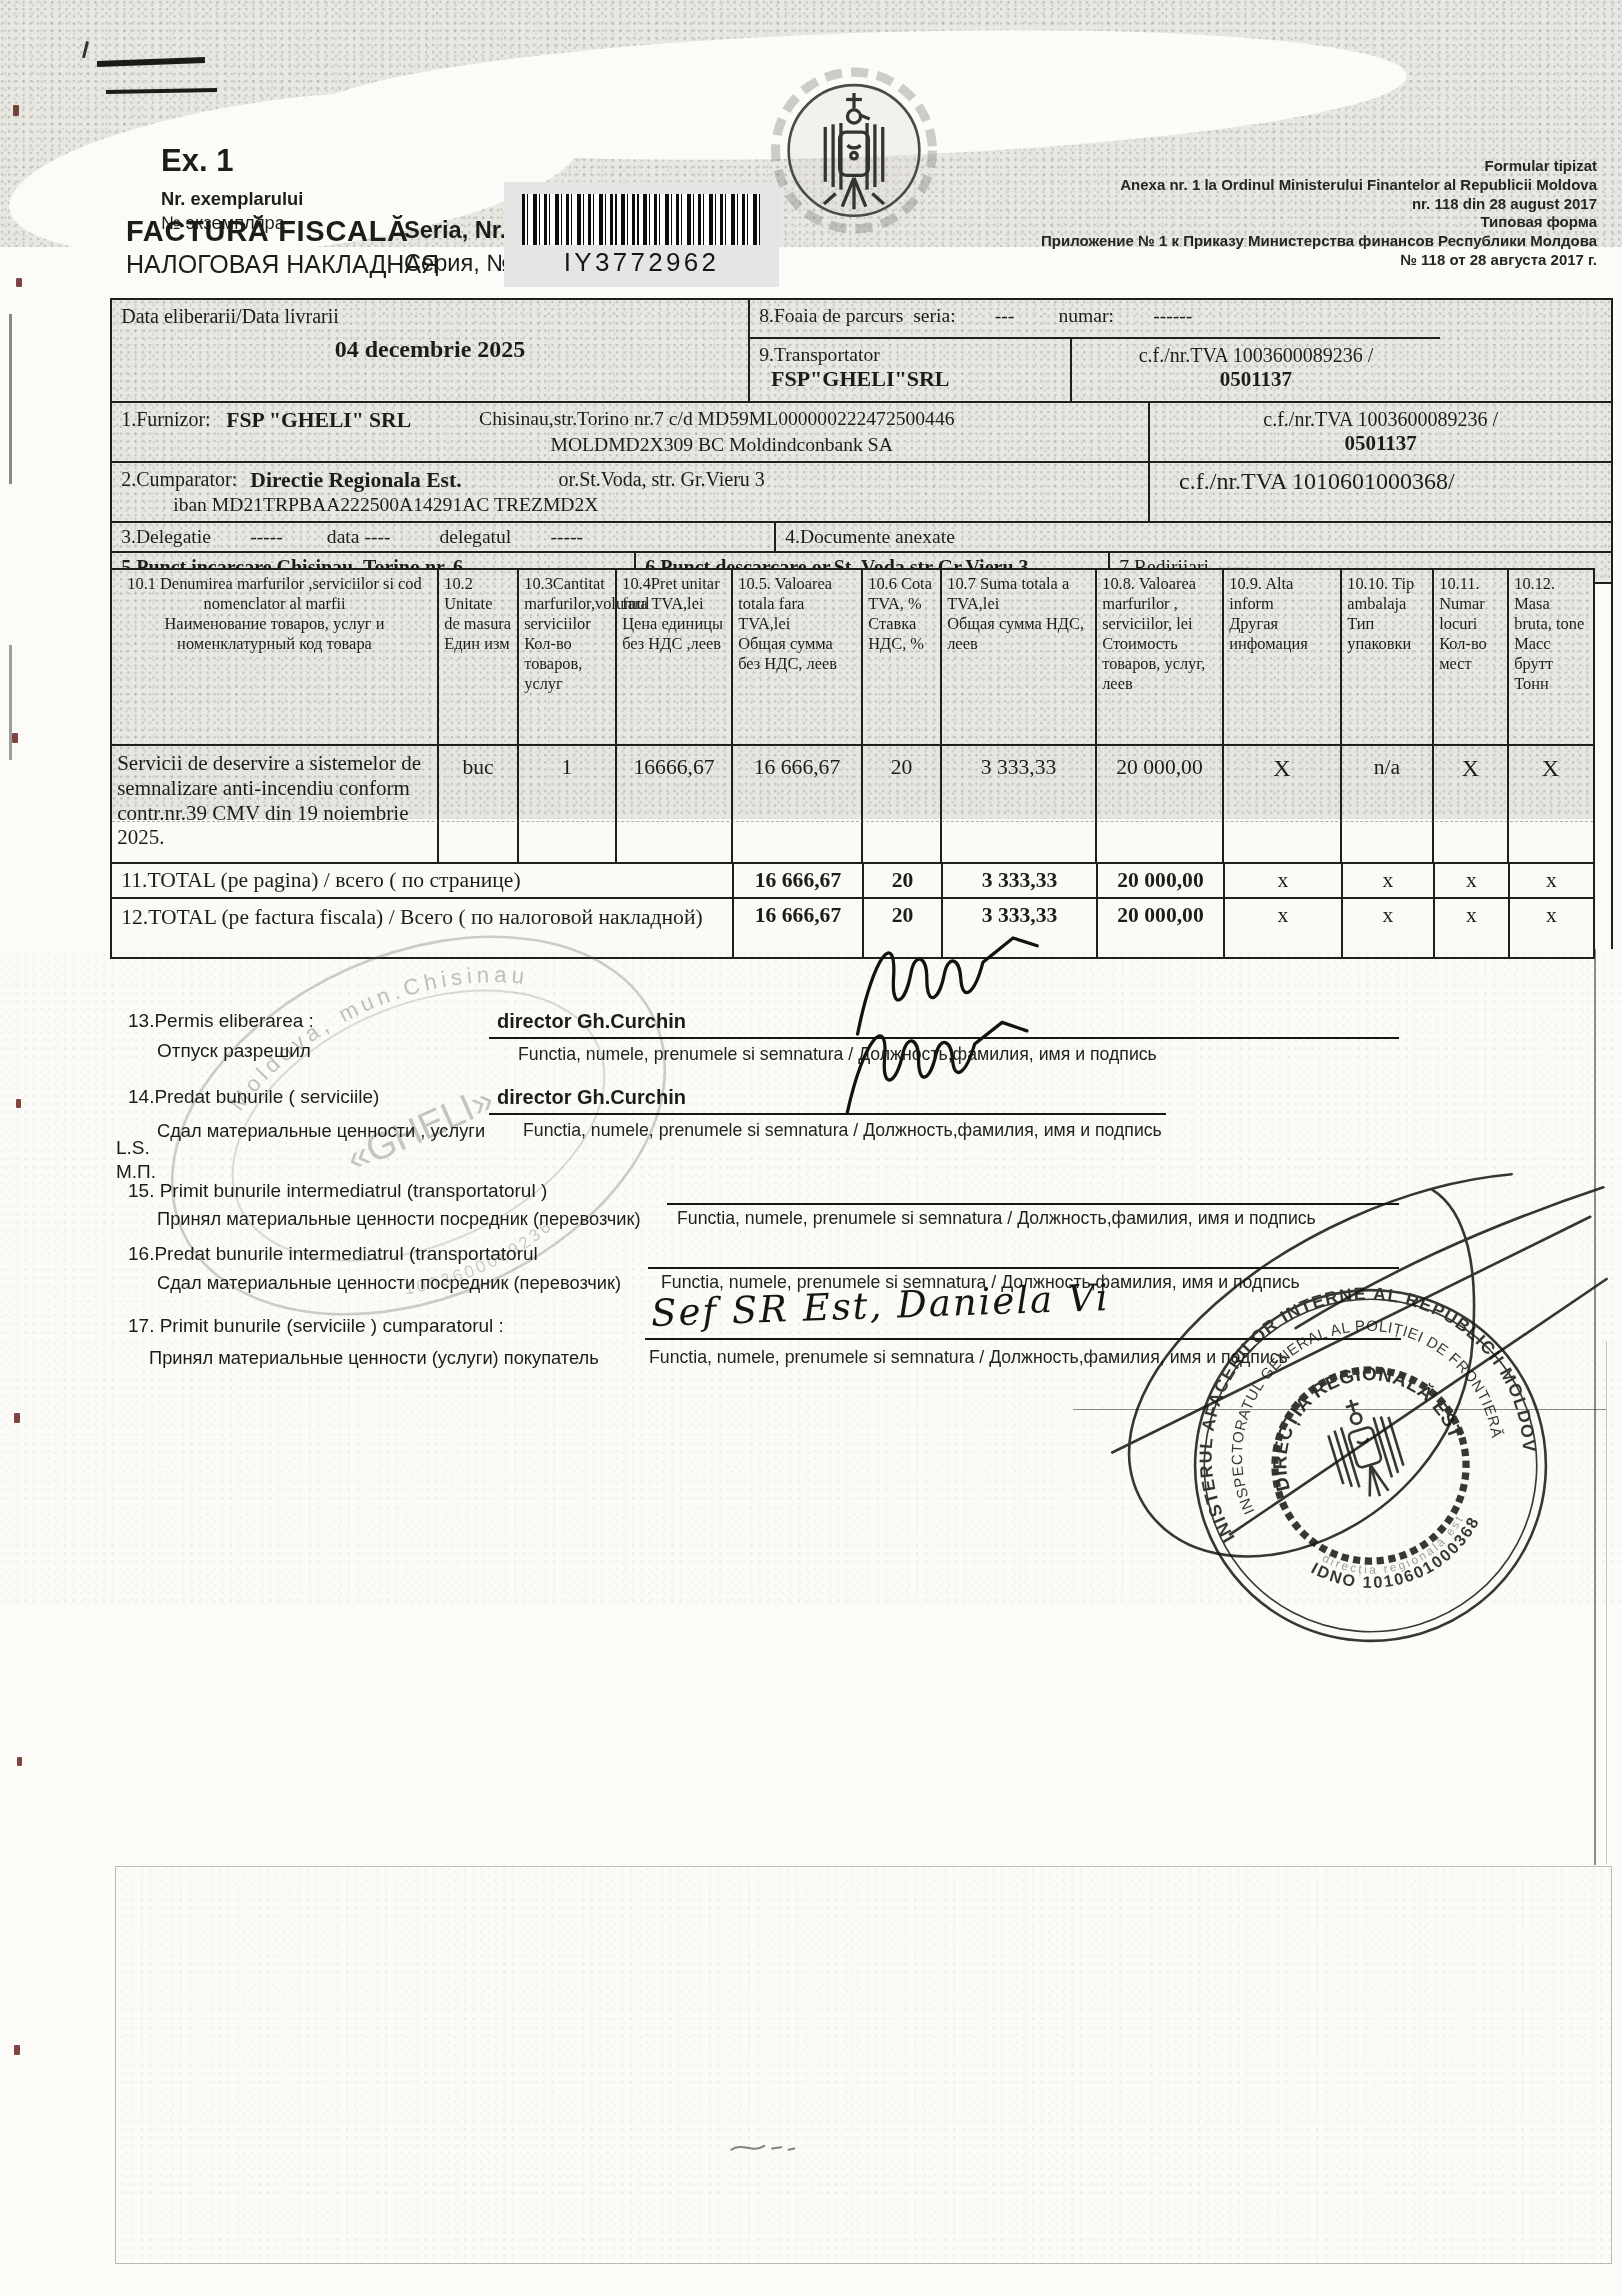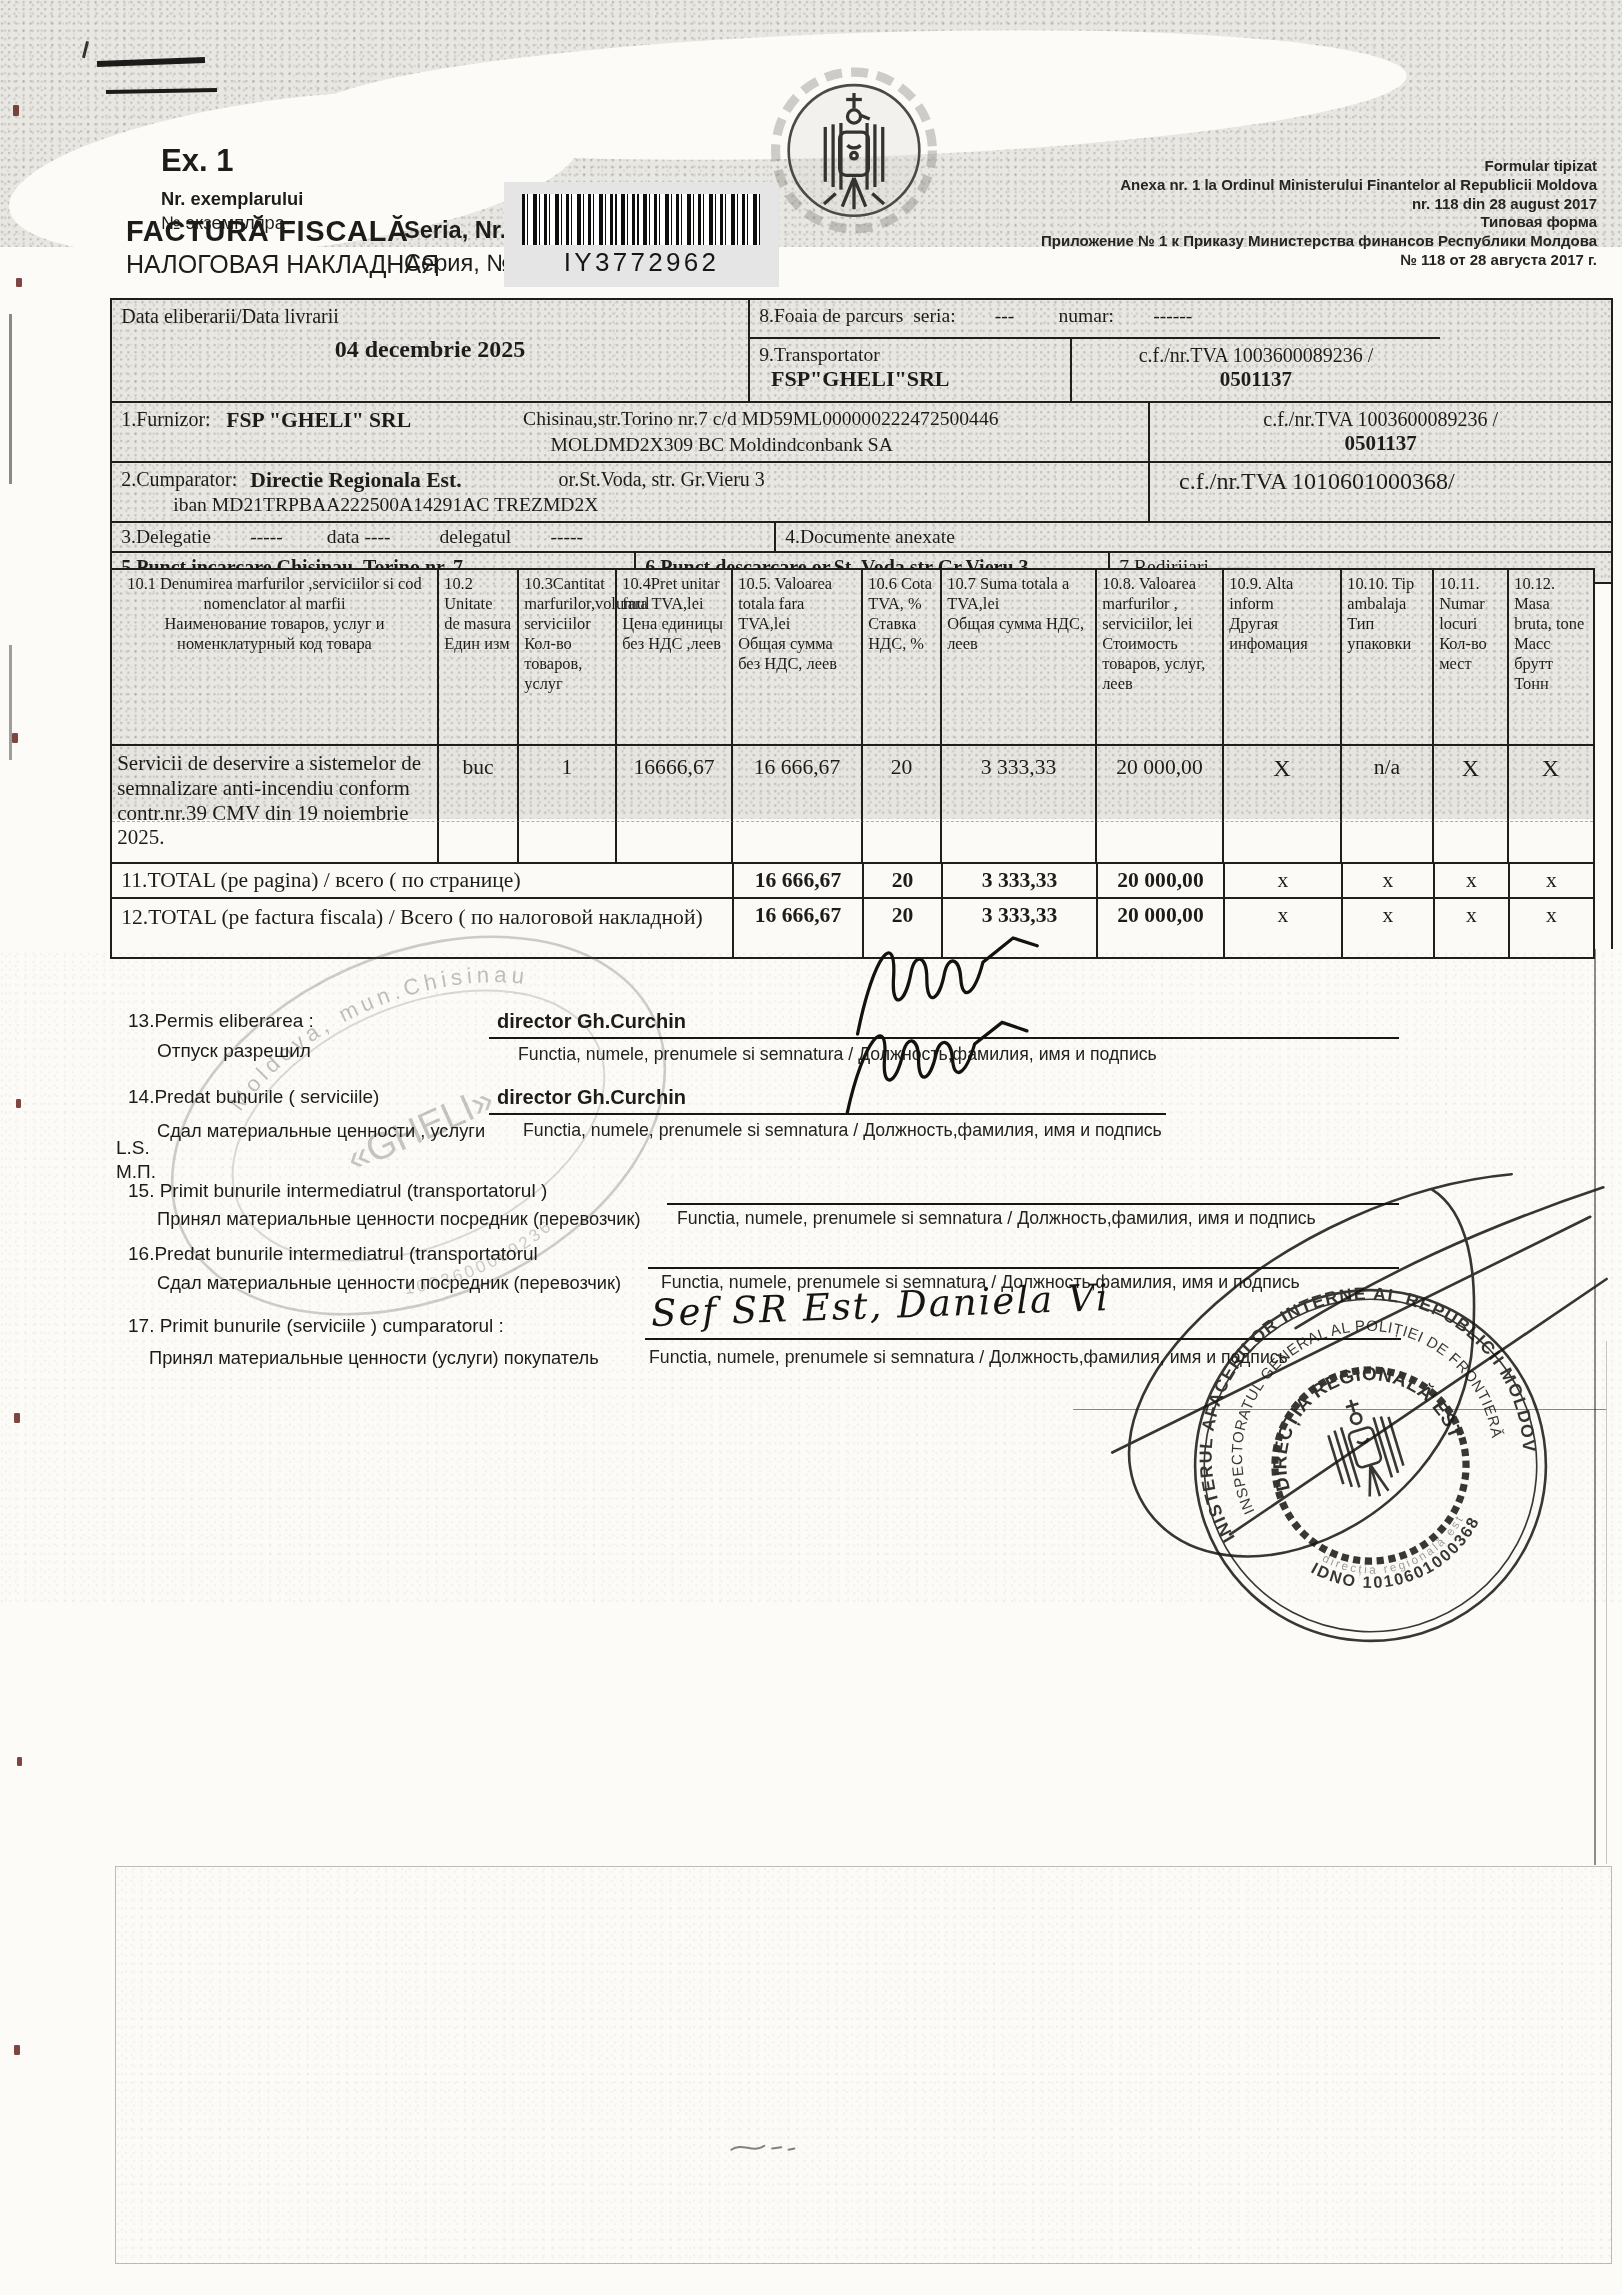--- a/index.html
+++ b/index.html
@@ -127,21 +127,21 @@
           </div>
         </div>
       </div>
     </div>
 
     <div class="formrow tx" style="height:60px;border-top:2px solid #1e1e1c;">
       <div class="fcell" style="width:1037px;">
         <div style="display:flex;">
           <span style="font-size:20px;">1.Furnizor:</span>
           <span class="b" style="font-size:21.6px;margin-left:15.7px;">FSP "GHELI" SRL</span>
-          <span style="font-size:19.6px;margin-left:112px;">Chisinau,str.Torino  nr.7 c/d MD59ML000000222472500446</span>
+          <span style="font-size:19.6px;margin-left:68px;">Chisinau,str.Torino  nr.7 c/d MD59ML000000222472500446</span>
         </div>
         <div class="cen" style="font-size:19.6px;margin-top:1.3px;padding-left:183px;">MOLDMD2X309   BC Moldindconbank  SA</div>
       </div>
       <div class="fcell cen" style="width:463px;">
         <div style="font-size:20px;">c.f./nr.TVA  1003600089236 /</div>
         <div class="b" style="font-size:21px;">0501137</div>
       </div>
     </div>
 
     <div class="formrow tx" style="height:60px;border-top:2px solid #1e1e1c;">
@@ -157,21 +157,21 @@
         <div style="font-size:24px;padding-left:19.6px;">c.f./nr.TVA  1010601000368/</div>
       </div>
     </div>
 
     <div class="formrow tx" style="height:30px;border-top:2px solid #1e1e1c;">
       <div class="fcell pre" style="width:662px;padding:2.6px 9.2px;font-size:19.6px;">3.Delegatie        -----         data ----          delegatul        -----</div>
       <div class="fcell" style="width:837px;padding:2.6px 9.2px;font-size:19.6px;">4.Documente anexate</div>
     </div>
 
     <div class="formrow tx" style="height:31px;border-top:2px solid #1e1e1c;">
-      <div class="fcell" style="width:522px;padding:3.3px 9.2px;font-size:20px;font-weight:bold;">5.Punct incarcare  Chisinau,  Torino   nr. 7</div>
+      <div class="fcell" style="width:522px;padding:3.3px 9.2px;font-size:20px;font-weight:bold;">5.Punct incarcare  Chisinau,  Torino   nr. 6</div>
       <div class="fcell" style="width:474px;padding:3.3px 9.2px;font-size:20px;font-weight:bold;">6.Punct descarcare  or.St. Voda,str Gr,Vieru  3</div>
       <div class="fcell pre" style="width:503px;padding:3.3px 9.2px;font-size:19.6px;">7.Redirijari  -----</div>
     </div>
   </div>
 
   <div class="abs" style="left:1611px;top:298px;width:2px;height:651px;background:#1e1e1c;"></div>
 
   <div class="abs" style="left:110px;top:568px;width:1481px;border:2px solid #1e1e1c;box-sizing:content-box;">
 
     <div class="grid tx" style="height:174px;">

